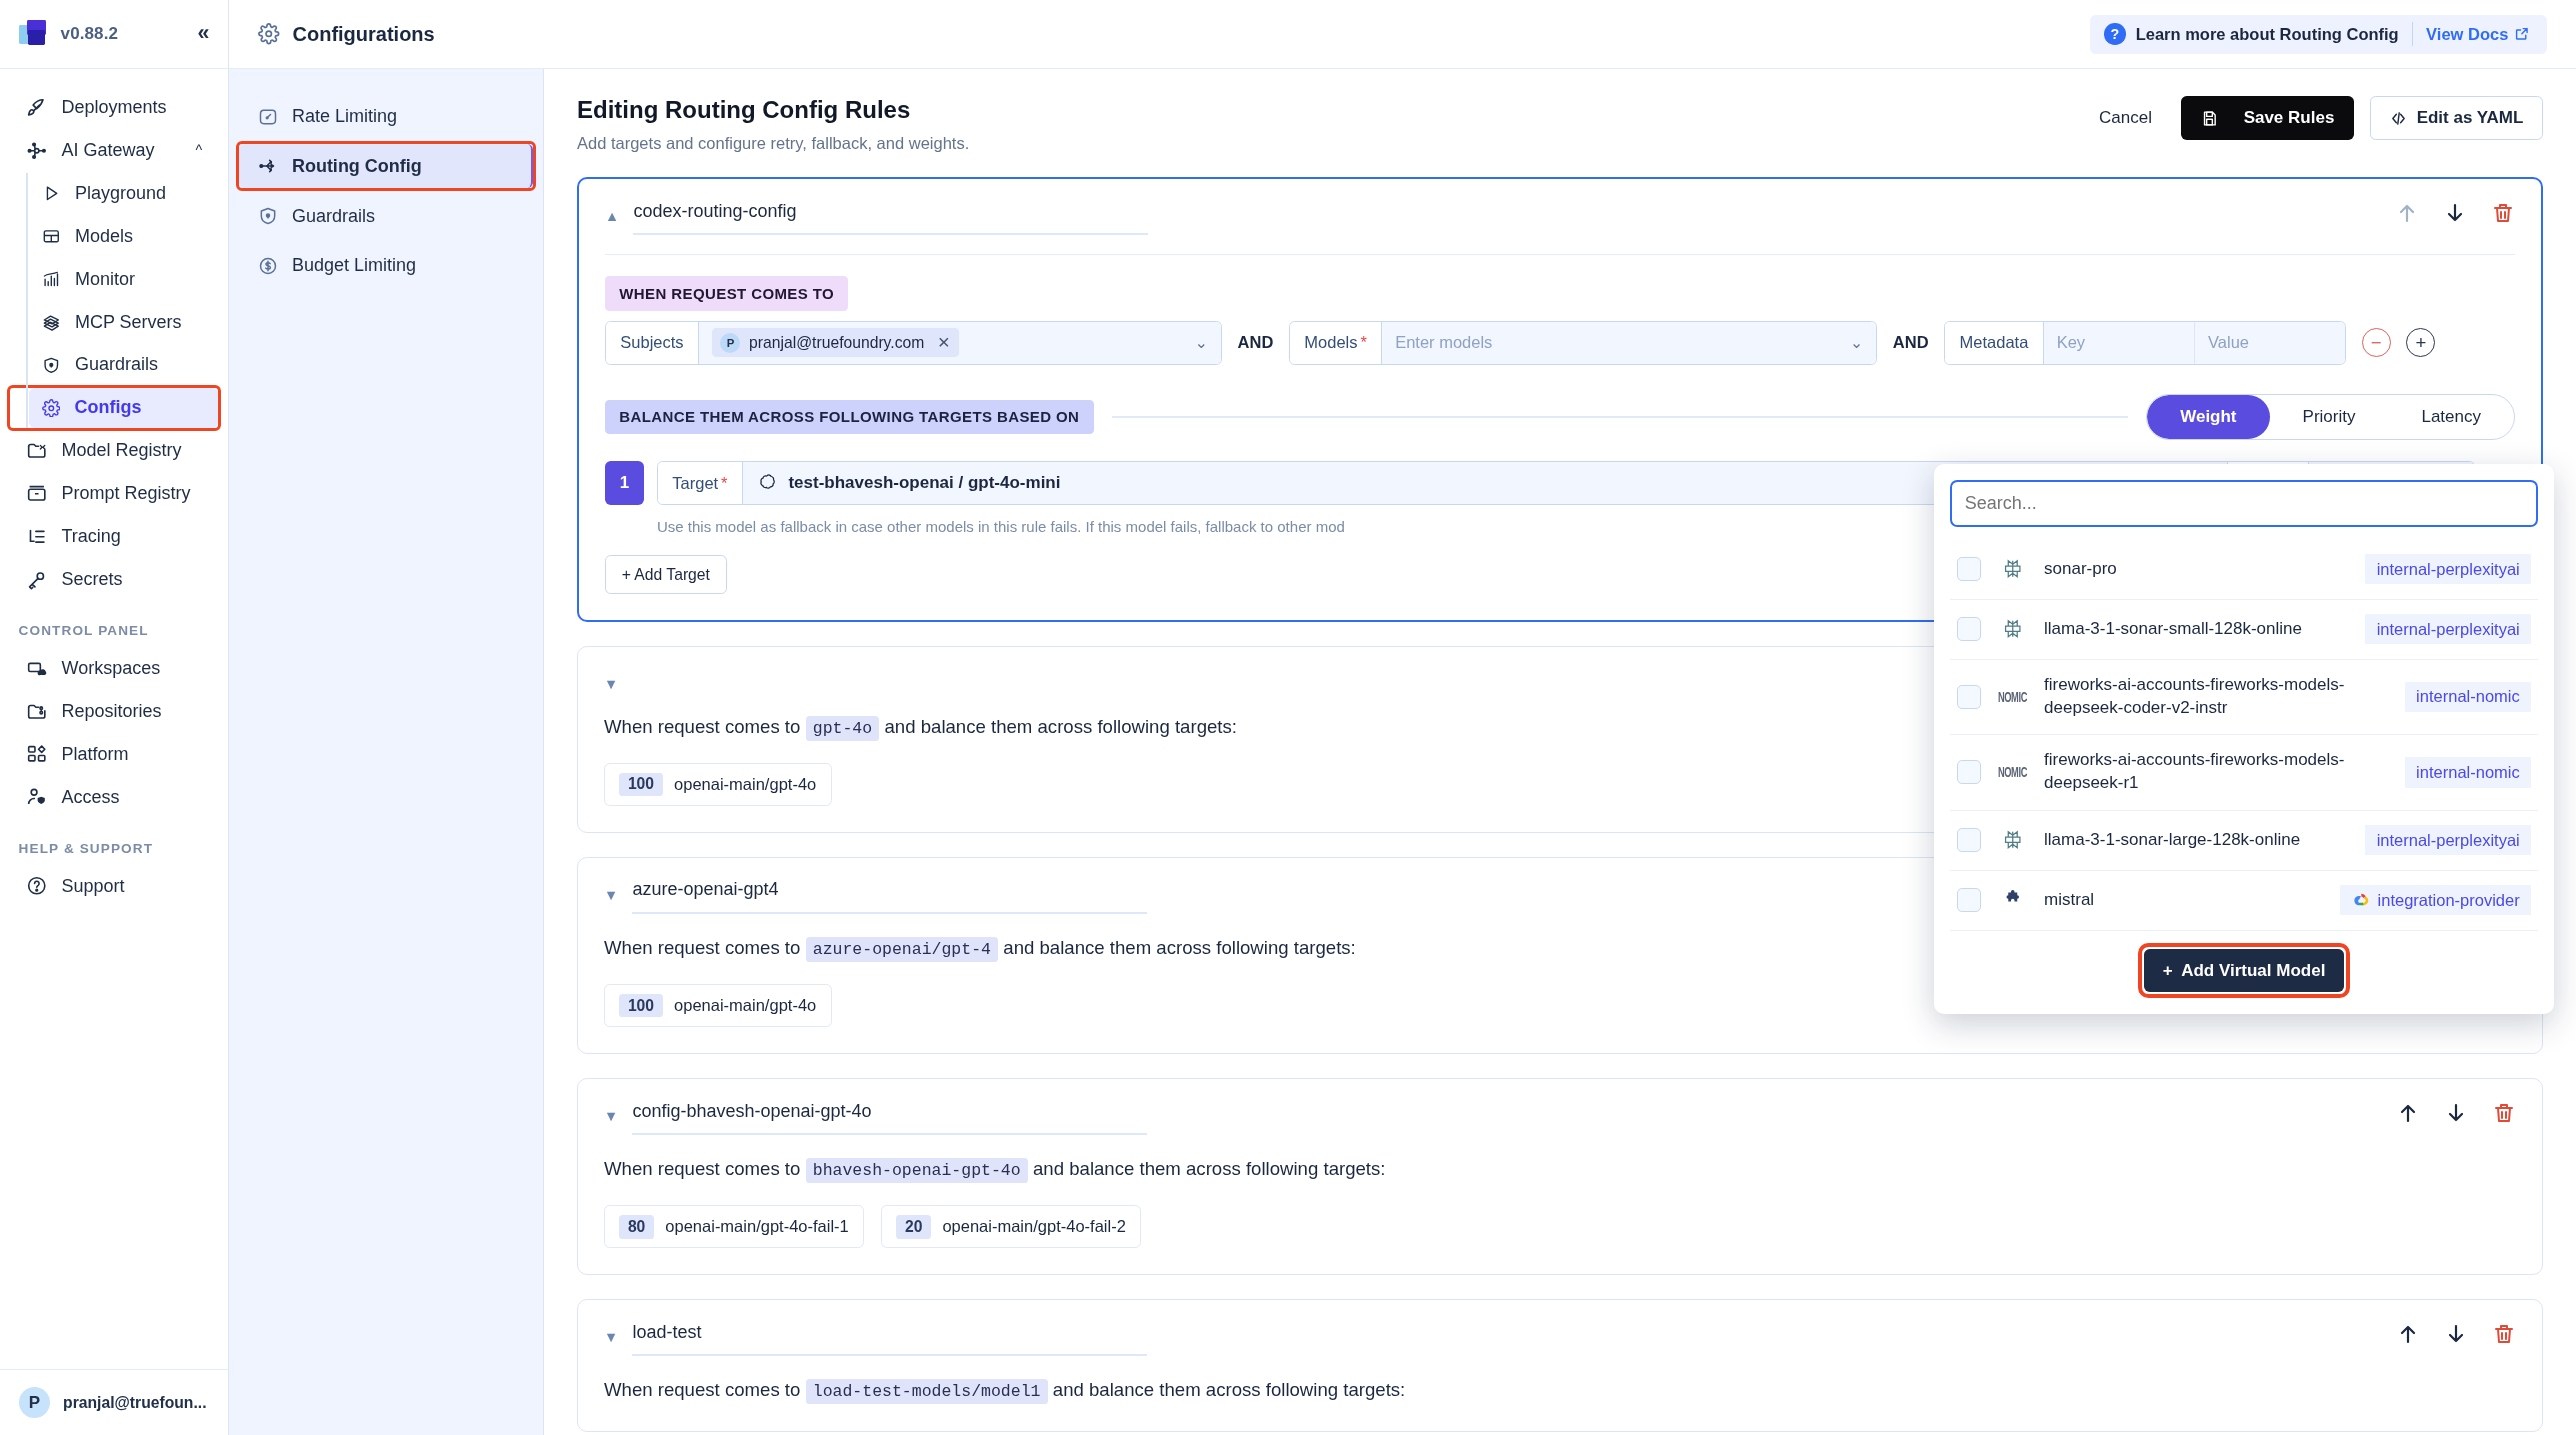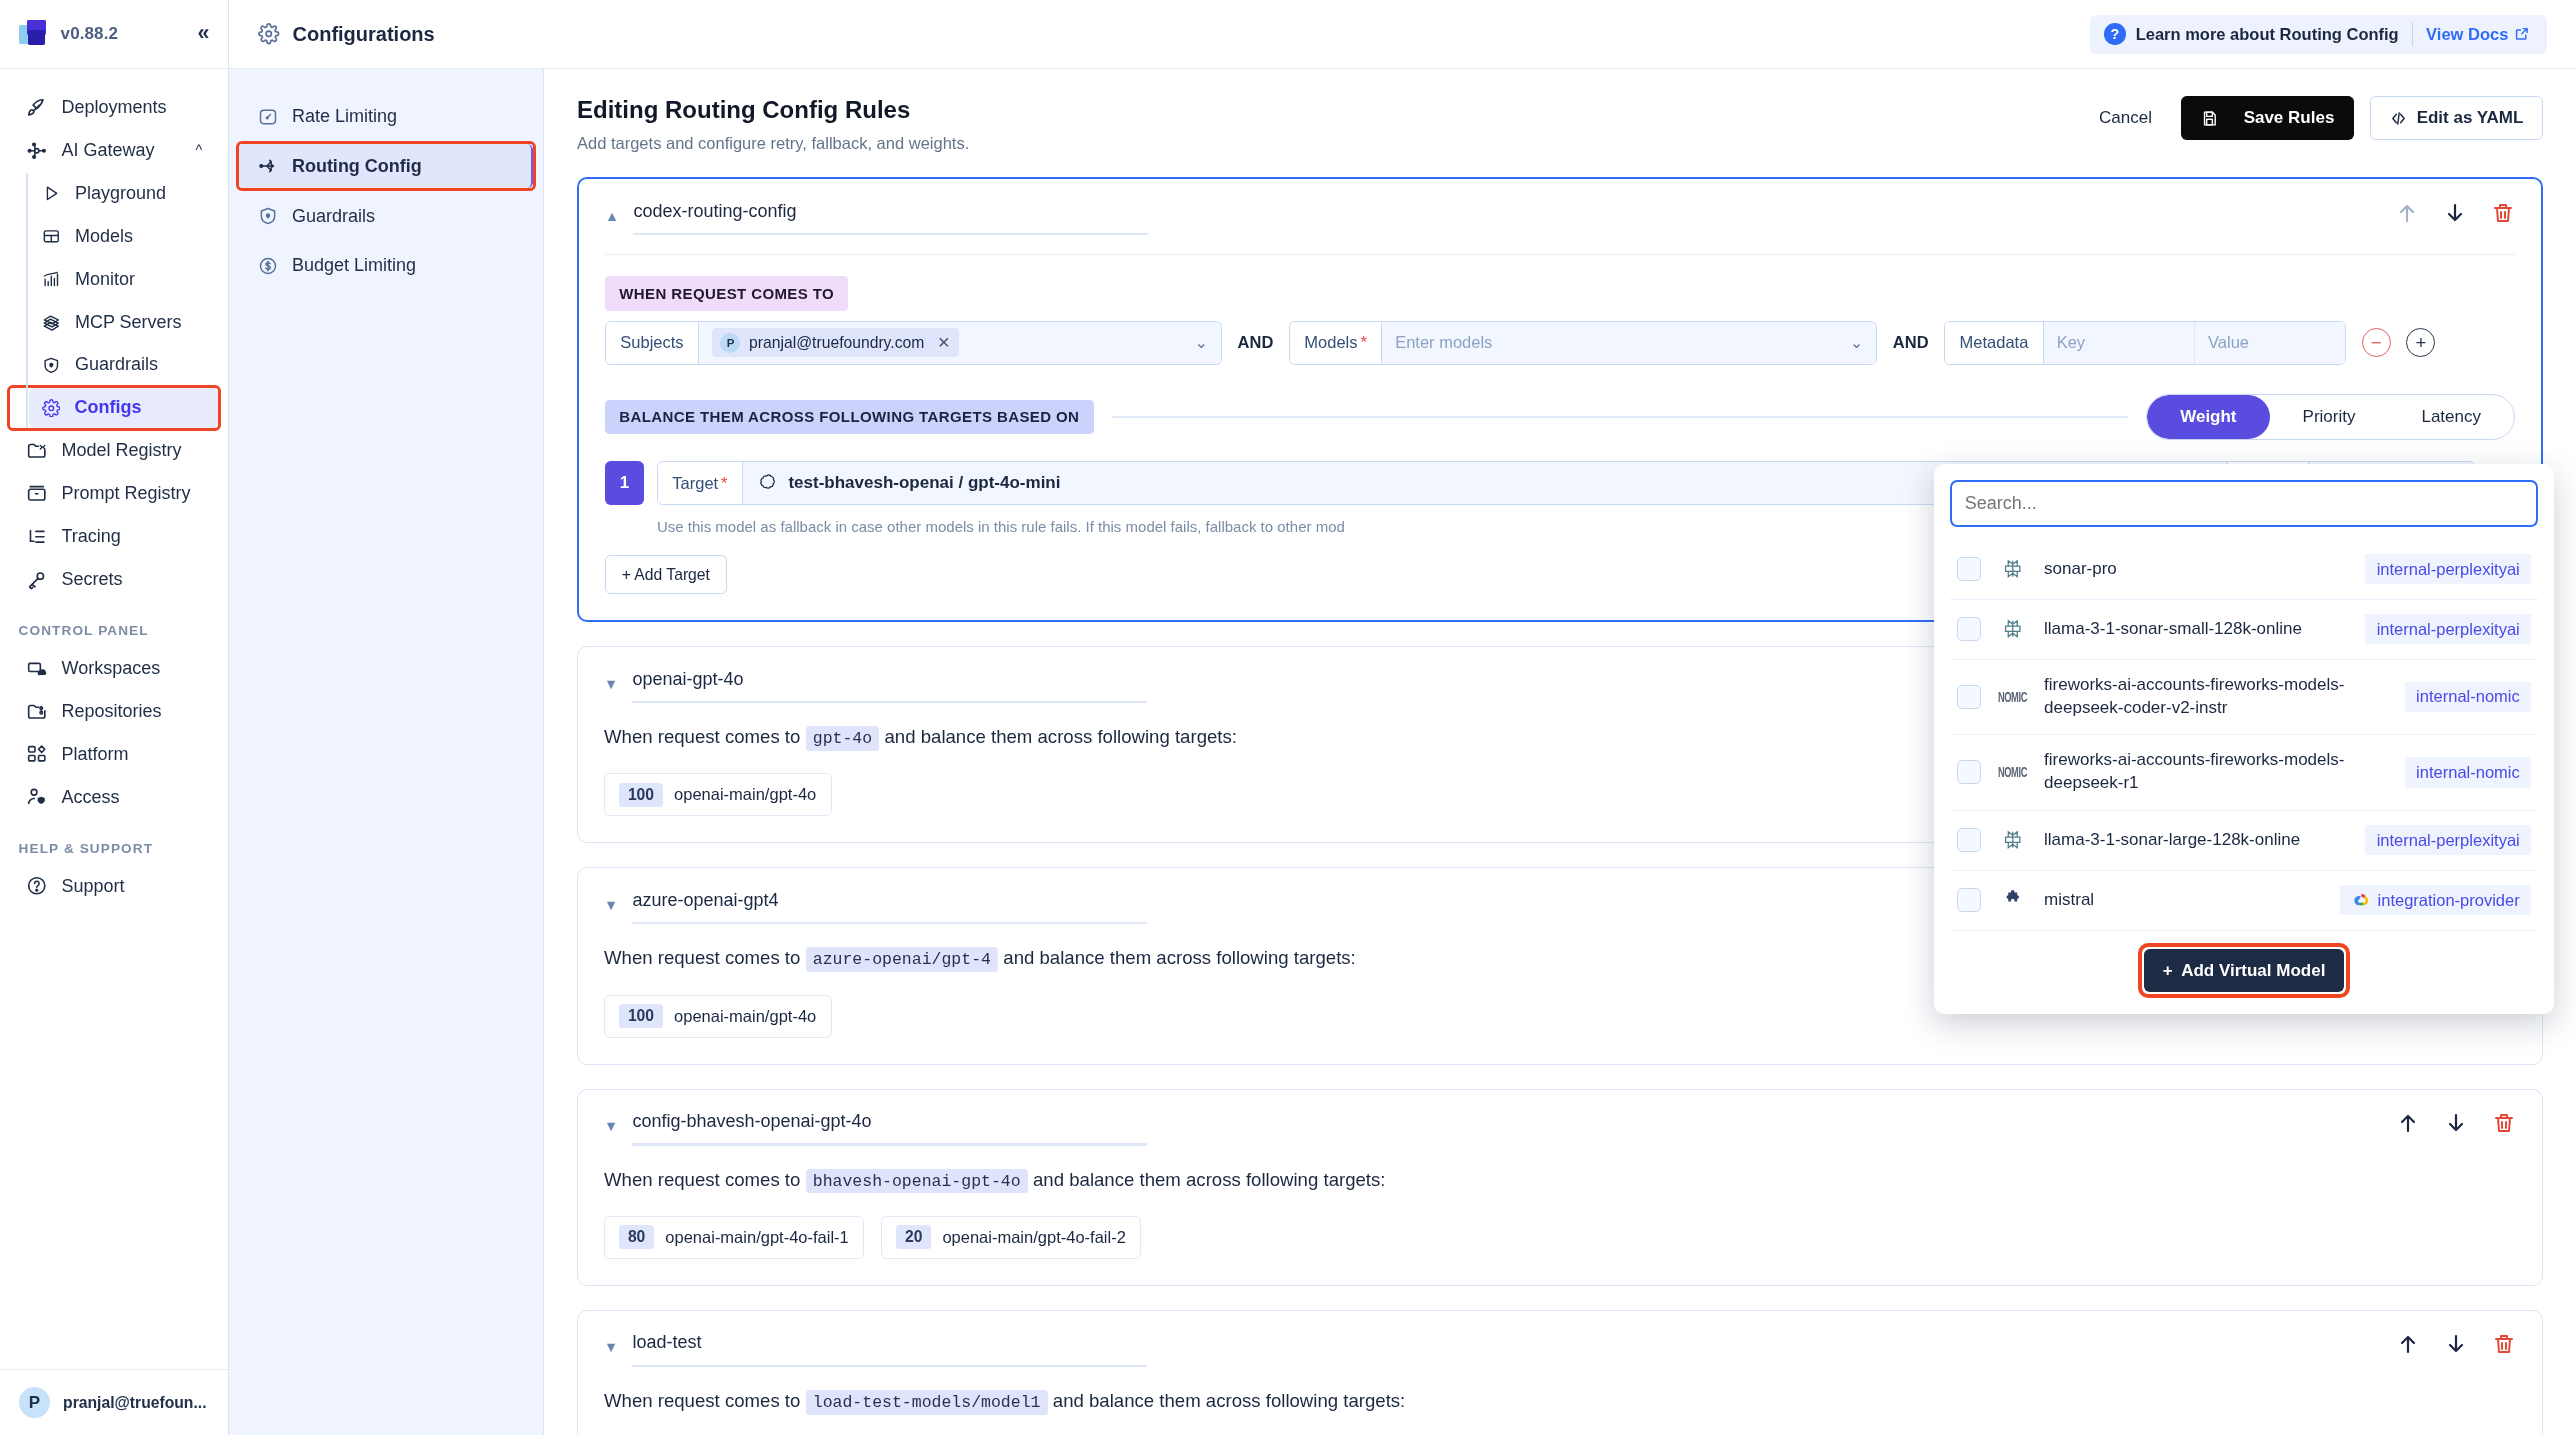--- a/index.html
+++ b/index.html
@@ -634,24 +634,20 @@
             </div>
 
             <div class="helper">Use this model as fallback in case other models in this rule fails. If this model fails, fallback to other mod</div>
 
             <button class="add-target">+ Add Target</button>
           </section>
 
           <section class="card">
             <div class="card-head">
               <span class="caret">▼</span>
-              <div>
-                <div class="card-name">openai-gpt-4o</div>
-                <div class="name-underline"></div>
-              </div>
               <div class="card-tools">
                 <span class="tool">
                     <svg width="24" height="24" viewBox="0 0 24 24" fill="none" stroke="#1b2840" stroke-width="2.2" stroke-linecap="round" stroke-linejoin="round">
                       <path d="M12 20V5M6 11l6-6 6 6"></path>
                     </svg>
                   </span>
                 <span class="tool">
                     <svg width="24" height="24" viewBox="0 0 24 24" fill="none" stroke="#1b2840" stroke-width="2.2" stroke-linecap="round" stroke-linejoin="round">
                       <path d="M12 4v15M6 13l6 6 6-6"></path>
                     </svg>

